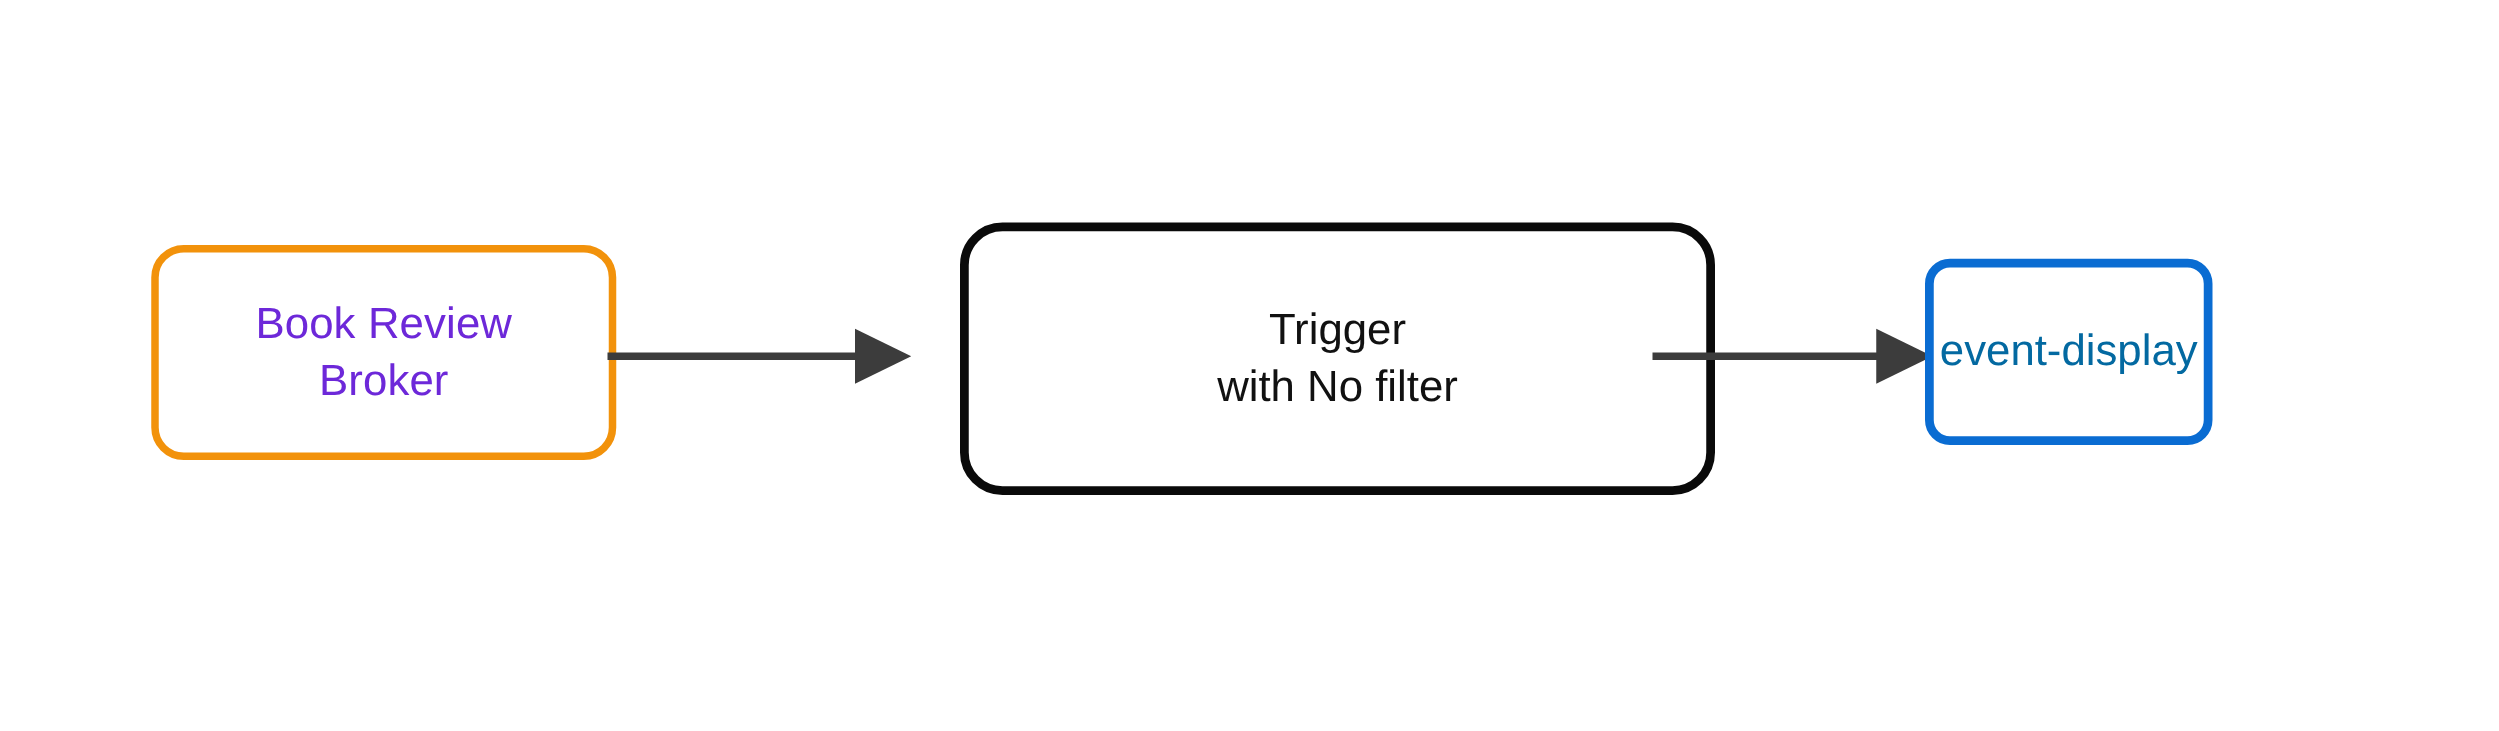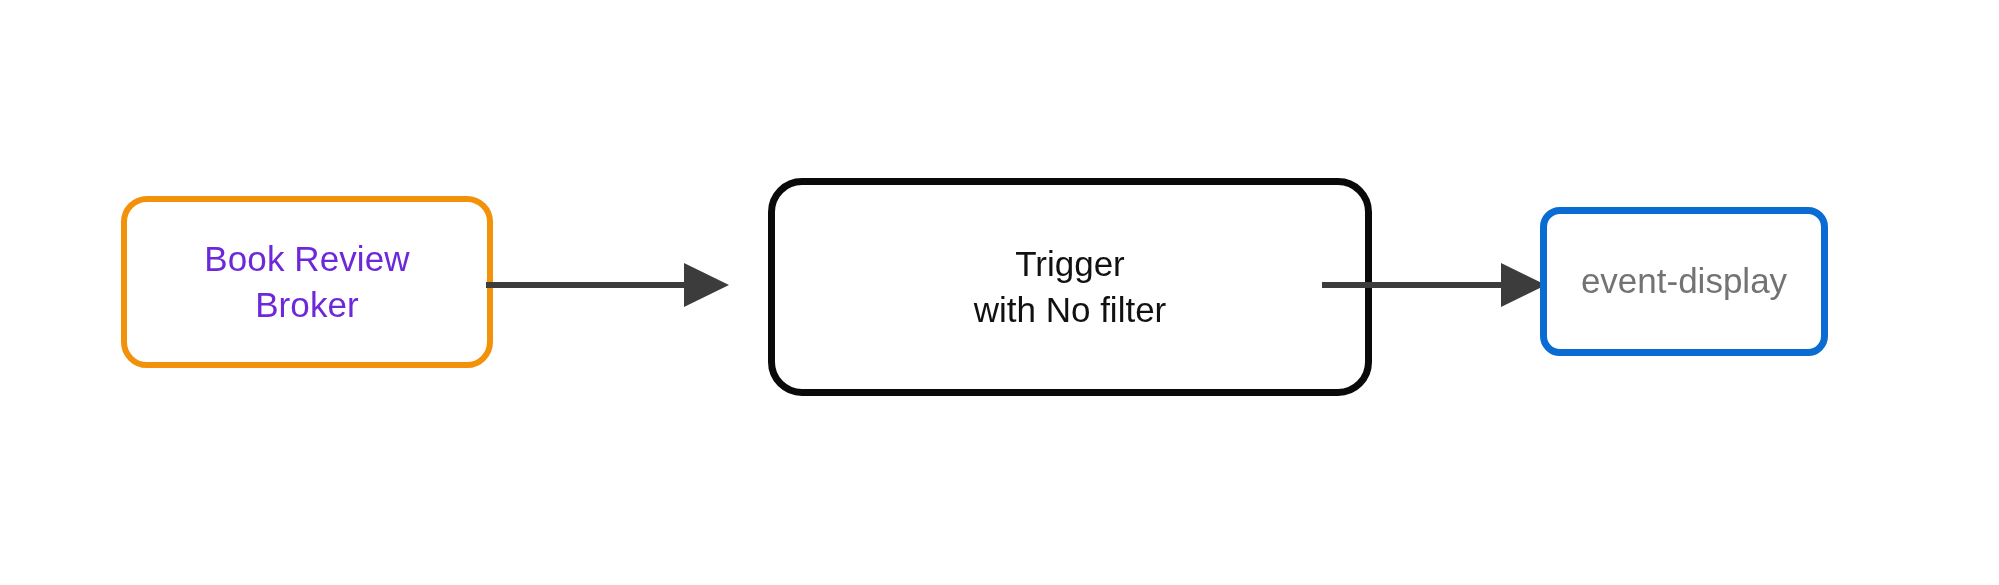--- a/index.html
+++ b/index.html
@@ -53,25 +53,25 @@
     border-radius: 34px;
     color: #111111;
     font-size: 35px;
     margin-left: 44px;
   }
 
   
   #node-sink {
     left: 1540px;
     top: 207px;
-    width: 288px;
+    width: 230px;
     height: 149px;
     border: 7px solid #0A6CD2;
     border-radius: 20px;
-    color: #737373;
+    color: #0369a1;
     font-size: 35px;
   }
 
   .node-label {
     display: block;
     white-space: pre-line;
     pointer-events: none;
   }
 
   

